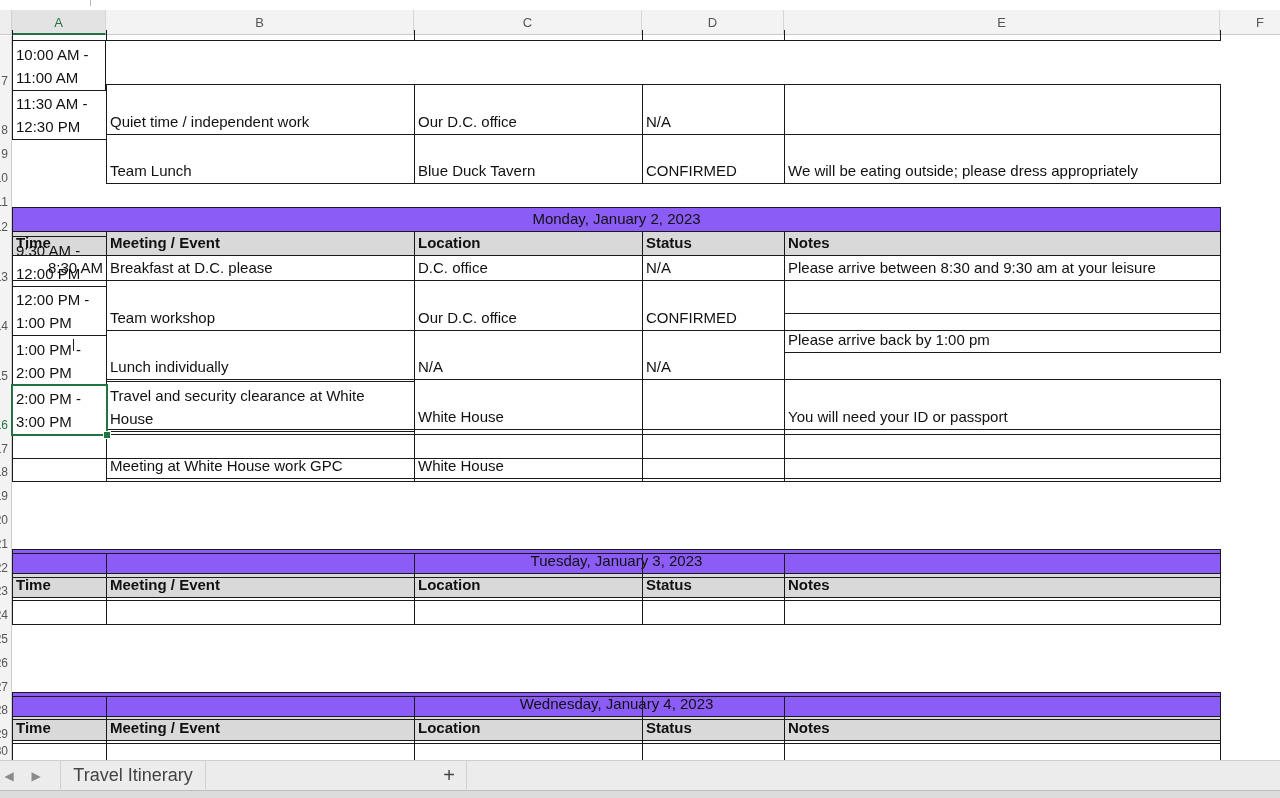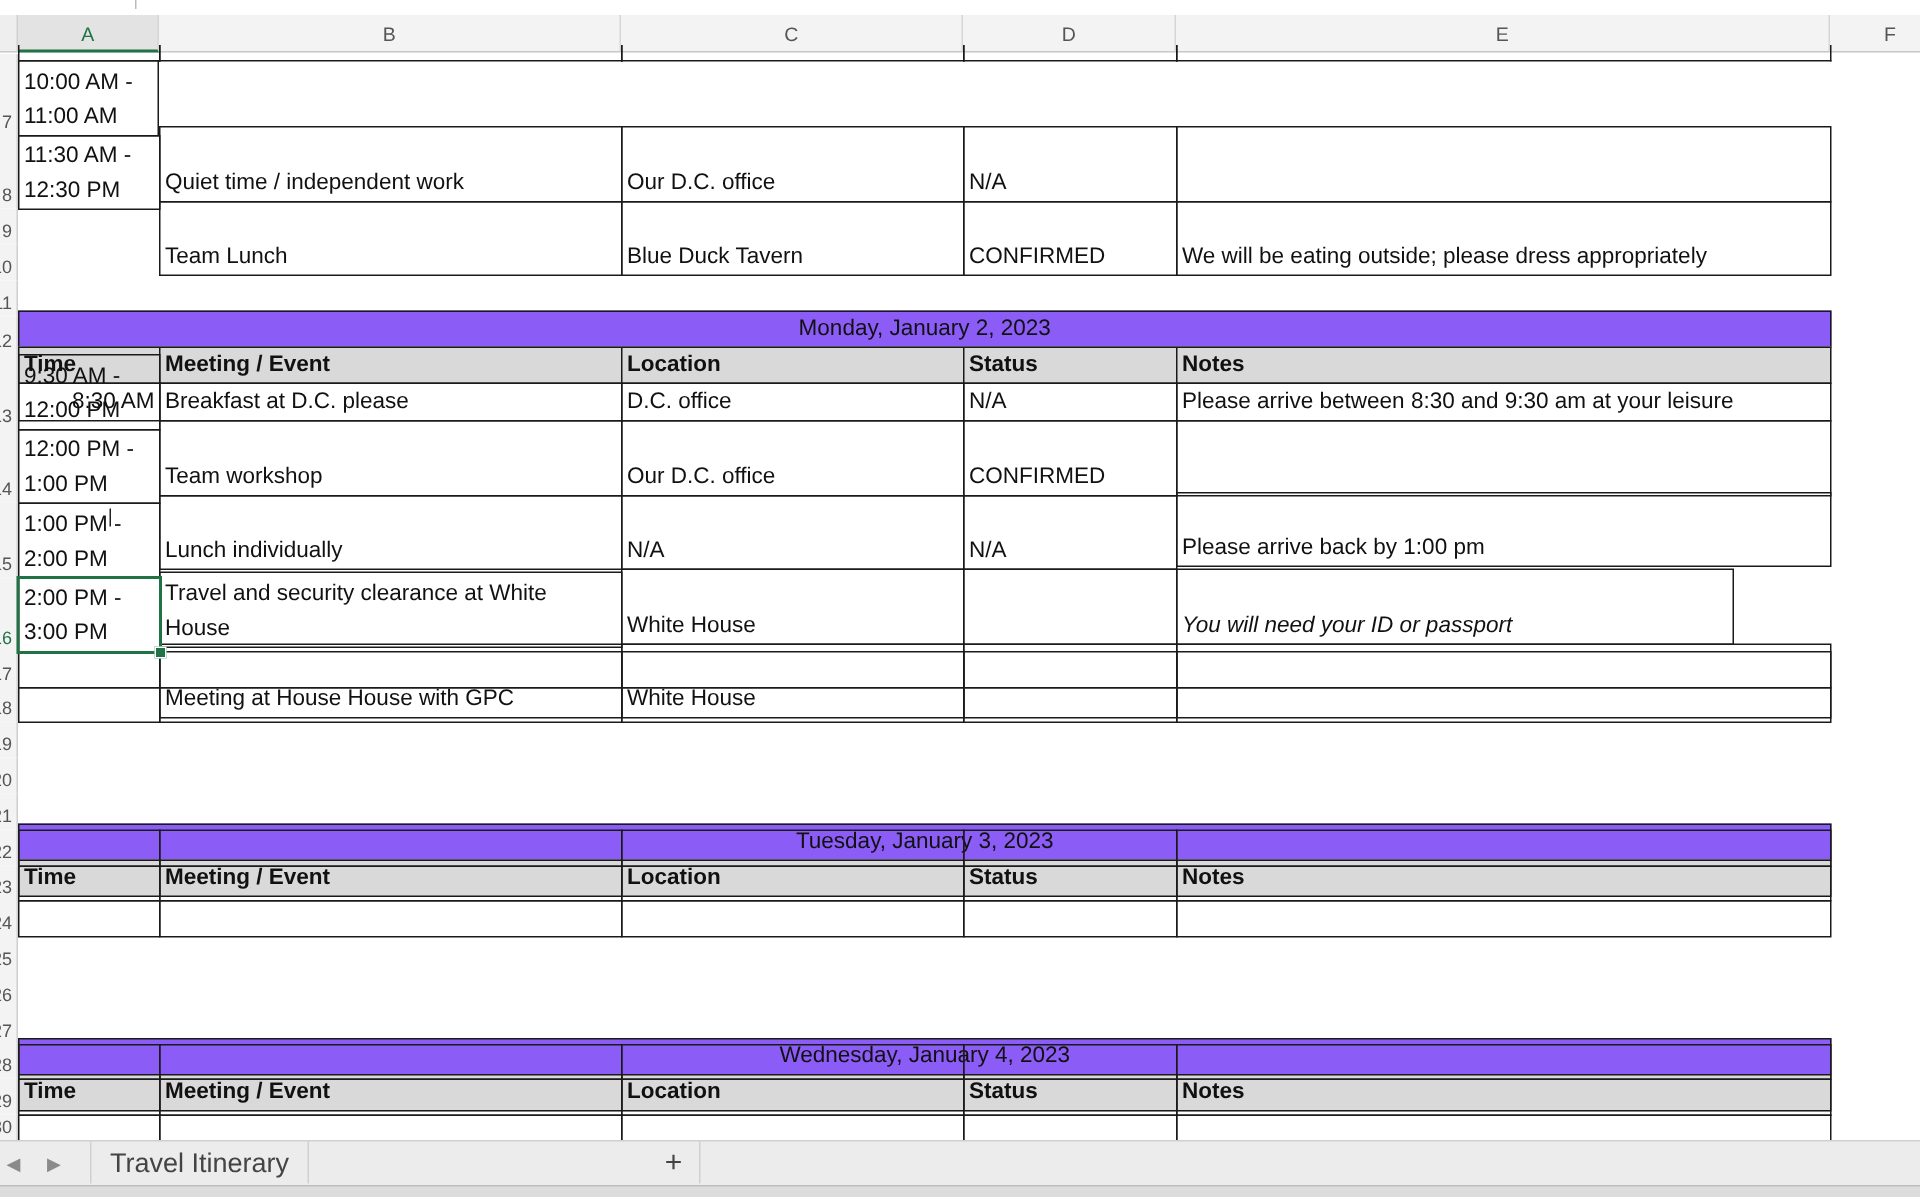--- a/index.html
+++ b/index.html
@@ -170,38 +170,38 @@
 <div class="cell b bottom" style="left:642px;top:236px;width:143px;height:51px;">CONFIRMED</div>
 <div class="cell b bottom" style="left:784px;top:236px;width:437px;height:51px;"></div>
 
 <div class="cell b wrap" style="left:12px;top:286px;width:95px;height:50px;">
   <div>12:00 PM -</div>
   <div>1:00 PM</div>
 </div>
 <div class="cell b bottom" style="left:106px;top:286px;width:309px;height:50px;">Lunch individually</div>
 <div class="cell b bottom" style="left:414px;top:286px;width:229px;height:50px;">N/A</div>
 <div class="cell b bottom" style="left:642px;top:286px;width:143px;height:50px;">N/A</div>
-<div class="cell b bottom" style="left:784px;top:284px;width:437px;height:50px;">Please arrive back by 1:00 pm</div>
+<div class="cell b bottom" style="left:784px;top:269px;width:437px;height:40px;">Please arrive back by 1:00 pm</div>
 
 <div class="cell b wrap" style="left:12px;top:335px;width:95px;height:51px;">
   <div>1:00 PM -</div>
   <div>2:00 PM</div>
 </div>
 <div class="cell b wrap" style="left:106px;top:335px;width:309px;height:51px;white-space:normal;margin-top:46px;">
   <div style="width:280px;">Travel and security clearance at White House</div>
 </div>
 <div class="cell b bottom" style="left:414px;top:335px;width:229px;height:51px;">White House</div>
 <div class="cell b bottom" style="left:642px;top:335px;width:143px;height:51px;"></div>
-<div class="cell b bottom" style="left:784px;top:335px;width:372px;height:51px;font-style:italic;">You will need your ID or passport</div>
+<div class="cell b bottom" style="left:784px;top:335px;width:437px;height:51px;">You will need your ID or passport</div>
 
 <div class="cell b wrap" style="left:12px;top:385px;width:95px;height:50px;">
   <div>2:00 PM -</div>
   <div>3:00 PM</div>
 </div>
-<div class="cell b bottom" style="left:106px;top:385px;width:309px;height:50px;">Meeting at House House with GPC</div>
+<div class="cell b bottom" style="left:106px;top:385px;width:309px;height:50px;">Meeting at White House work GPC</div>
 <div class="cell b bottom" style="left:414px;top:385px;width:229px;height:50px;">White House</div>
 <div class="cell b bottom" style="left:642px;top:385px;width:143px;height:50px;"></div>
 <div class="cell b bottom" style="left:784px;top:385px;width:437px;height:50px;"></div>
 
 <div class="cell b" style="left:12px;top:434px;width:95px;height:25px;"></div>
 <div class="cell b" style="left:106px;top:434px;width:309px;height:25px;"></div>
 <div class="cell b" style="left:414px;top:434px;width:229px;height:25px;"></div>
 <div class="cell b" style="left:642px;top:434px;width:143px;height:25px;"></div>
 <div class="cell b" style="left:784px;top:434px;width:437px;height:25px;"></div>
 

